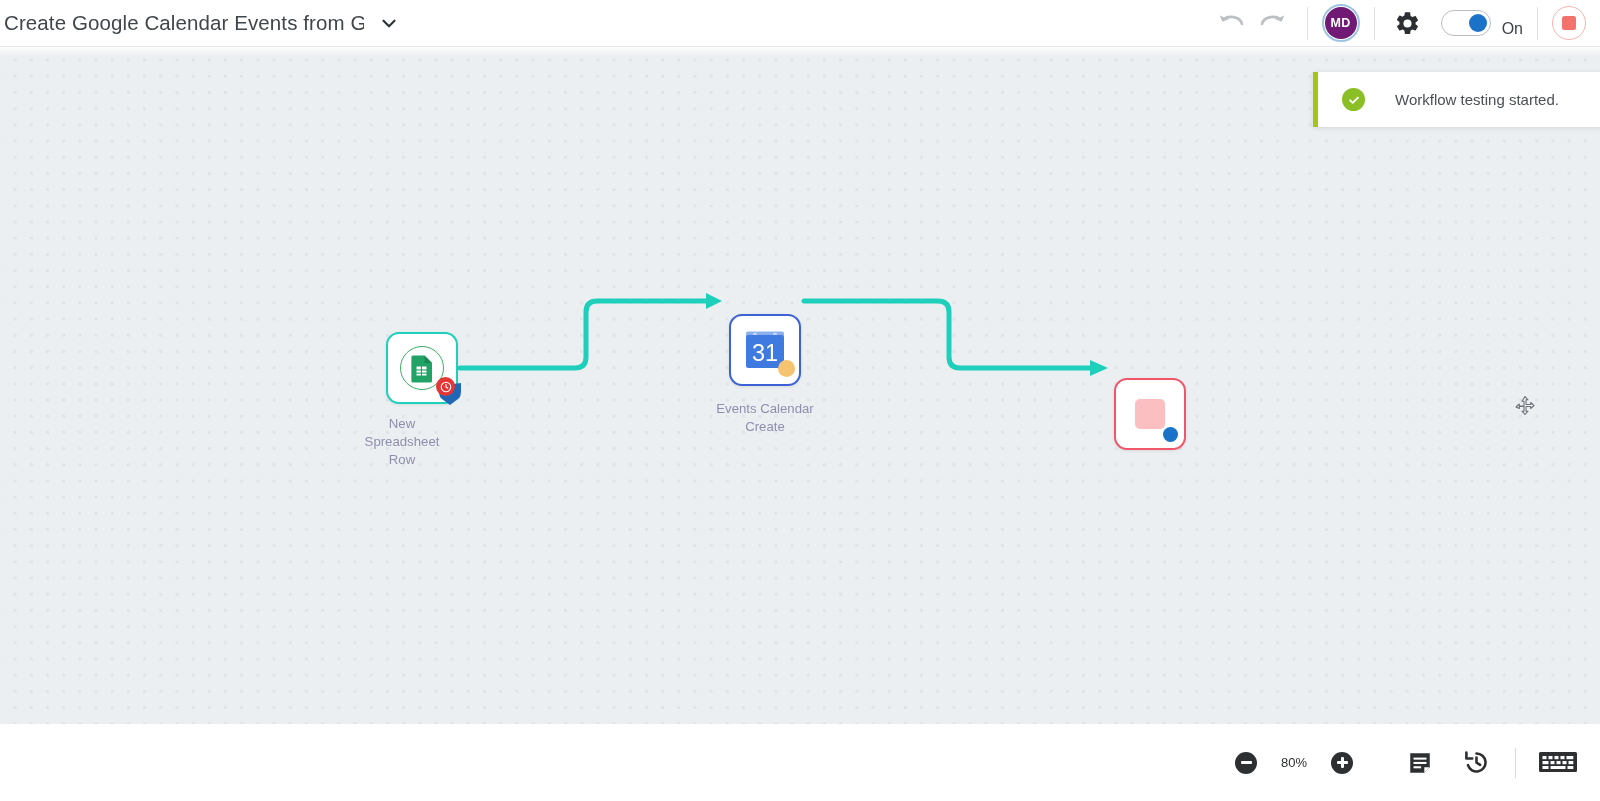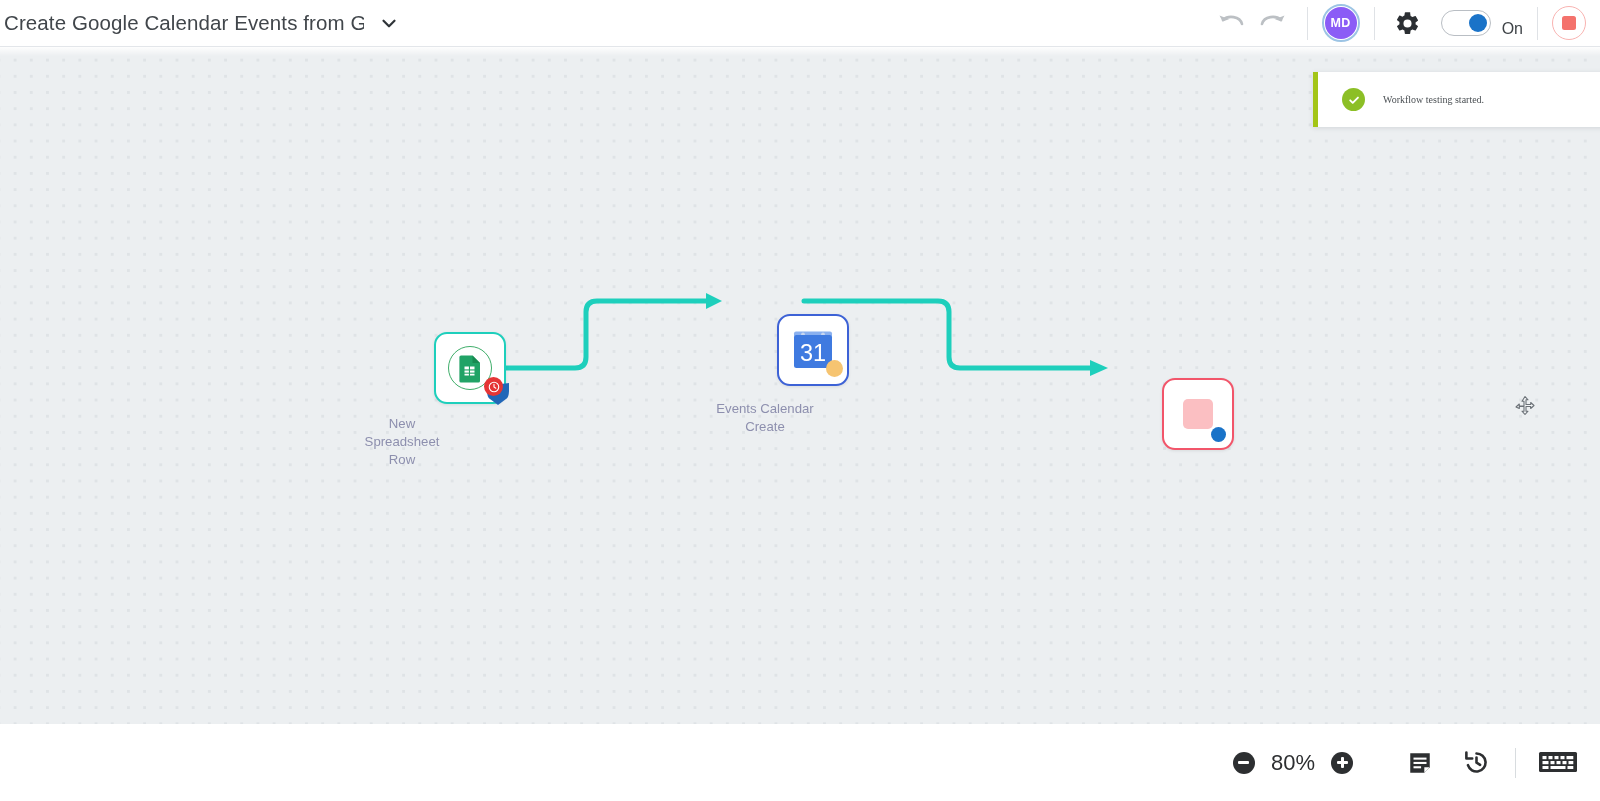--- a/index.html
+++ b/index.html
@@ -59,21 +59,21 @@
   #redo-btn { margin-left: 2px; }
 
   #avatar-ring {
     width: 38px; height: 38px; border-radius: 50%;
     border: 2px solid #9cc4e4;
     display: flex; align-items: center; justify-content: center;
     cursor: pointer;
   }
   #avatar {
     width: 32px; height: 32px; border-radius: 50%;
-    background: #8b5cf6;
+    background: #701a75;
     color: #ffffff;
     font-size: 12.5px; font-weight: bold;
     display: flex; align-items: center; justify-content: center;
     letter-spacing: .4px;
   }
 
   #gear-btn { width: 38px; height: 38px; margin-right: 14px; }
 
   #toggle-wrap { display: flex; align-items: center; cursor: pointer; }
   #toggle-track {
@@ -129,21 +129,20 @@
 
   
   .node {
     position: absolute;
     width: 72px; height: 72px;
     border-radius: 13px;
     background: #ffffff;
     display: flex; align-items: center; justify-content: center;
     cursor: pointer;
     box-shadow: 0 1px 3px rgba(40,50,60,.10);
-    margin-left: 48px;
   }
   .node.trigger { border: 2.2px solid #1ecfbc; }
   .node.action  { border: 2.2px solid #3d62d6; }
   .node.stopnode{ border: 2.2px solid #f2556a; }
 
   .node-label {
     position: absolute;
     width: 180px;
     text-align: center;
     font-size: 13.2px;
@@ -217,46 +216,45 @@
     z-index: 35;
   }
   #toast-check {
     width: 23px; height: 23px; border-radius: 50%;
     background: #8cbf26;
     margin-left: 24px;
     display: flex; align-items: center; justify-content: center;
     flex: none;
   }
   #toast-text {
-    margin-left: 18px;
-    font-size: 10px;
+    margin-left: 30px;
+    font-size: 15px;
     color: #4b5054;
     white-space: nowrap;
-    font-family: Liberation Serif, serif;
   }
 
   
   #bottombar {
     position: absolute; left: 0; top: 724px;
     width: 1600px; height: 77px;
     background: #ffffff;
     display: flex; align-items: center; justify-content: flex-end;
     padding-right: 22px;
     z-index: 40;
   }
   .circ-btn {
     width: 22px; height: 22px; border-radius: 50%;
     background: #2d2f31;
     display: flex; align-items: center; justify-content: center;
     cursor: pointer;
   }
   .circ-bar { width: 11px; height: 3px; background: #ffffff; border-radius: 1px; position:absolute;}
   .circ-bar.v { width: 3px; height: 11px; }
   #zoom-level {
-    font-size: 22px; color: #2d2f31;
+    font-size: 13px; color: #2d2f31;
     margin: 0 16px;
     min-width: 42px; text-align: center;
   }
   #bb-gap1 { width: 50px; }
   #notes-btn, #history-btn { width: 34px; height: 34px; }
   #history-btn { margin-left: 22px; }
   .bb-sep { width: 1px; height: 30px; background: #d8dcdf; margin: 0 22px; }
   #kbd-btn { width: 40px; height: 30px; cursor: pointer; }
 </style>
 </head>

